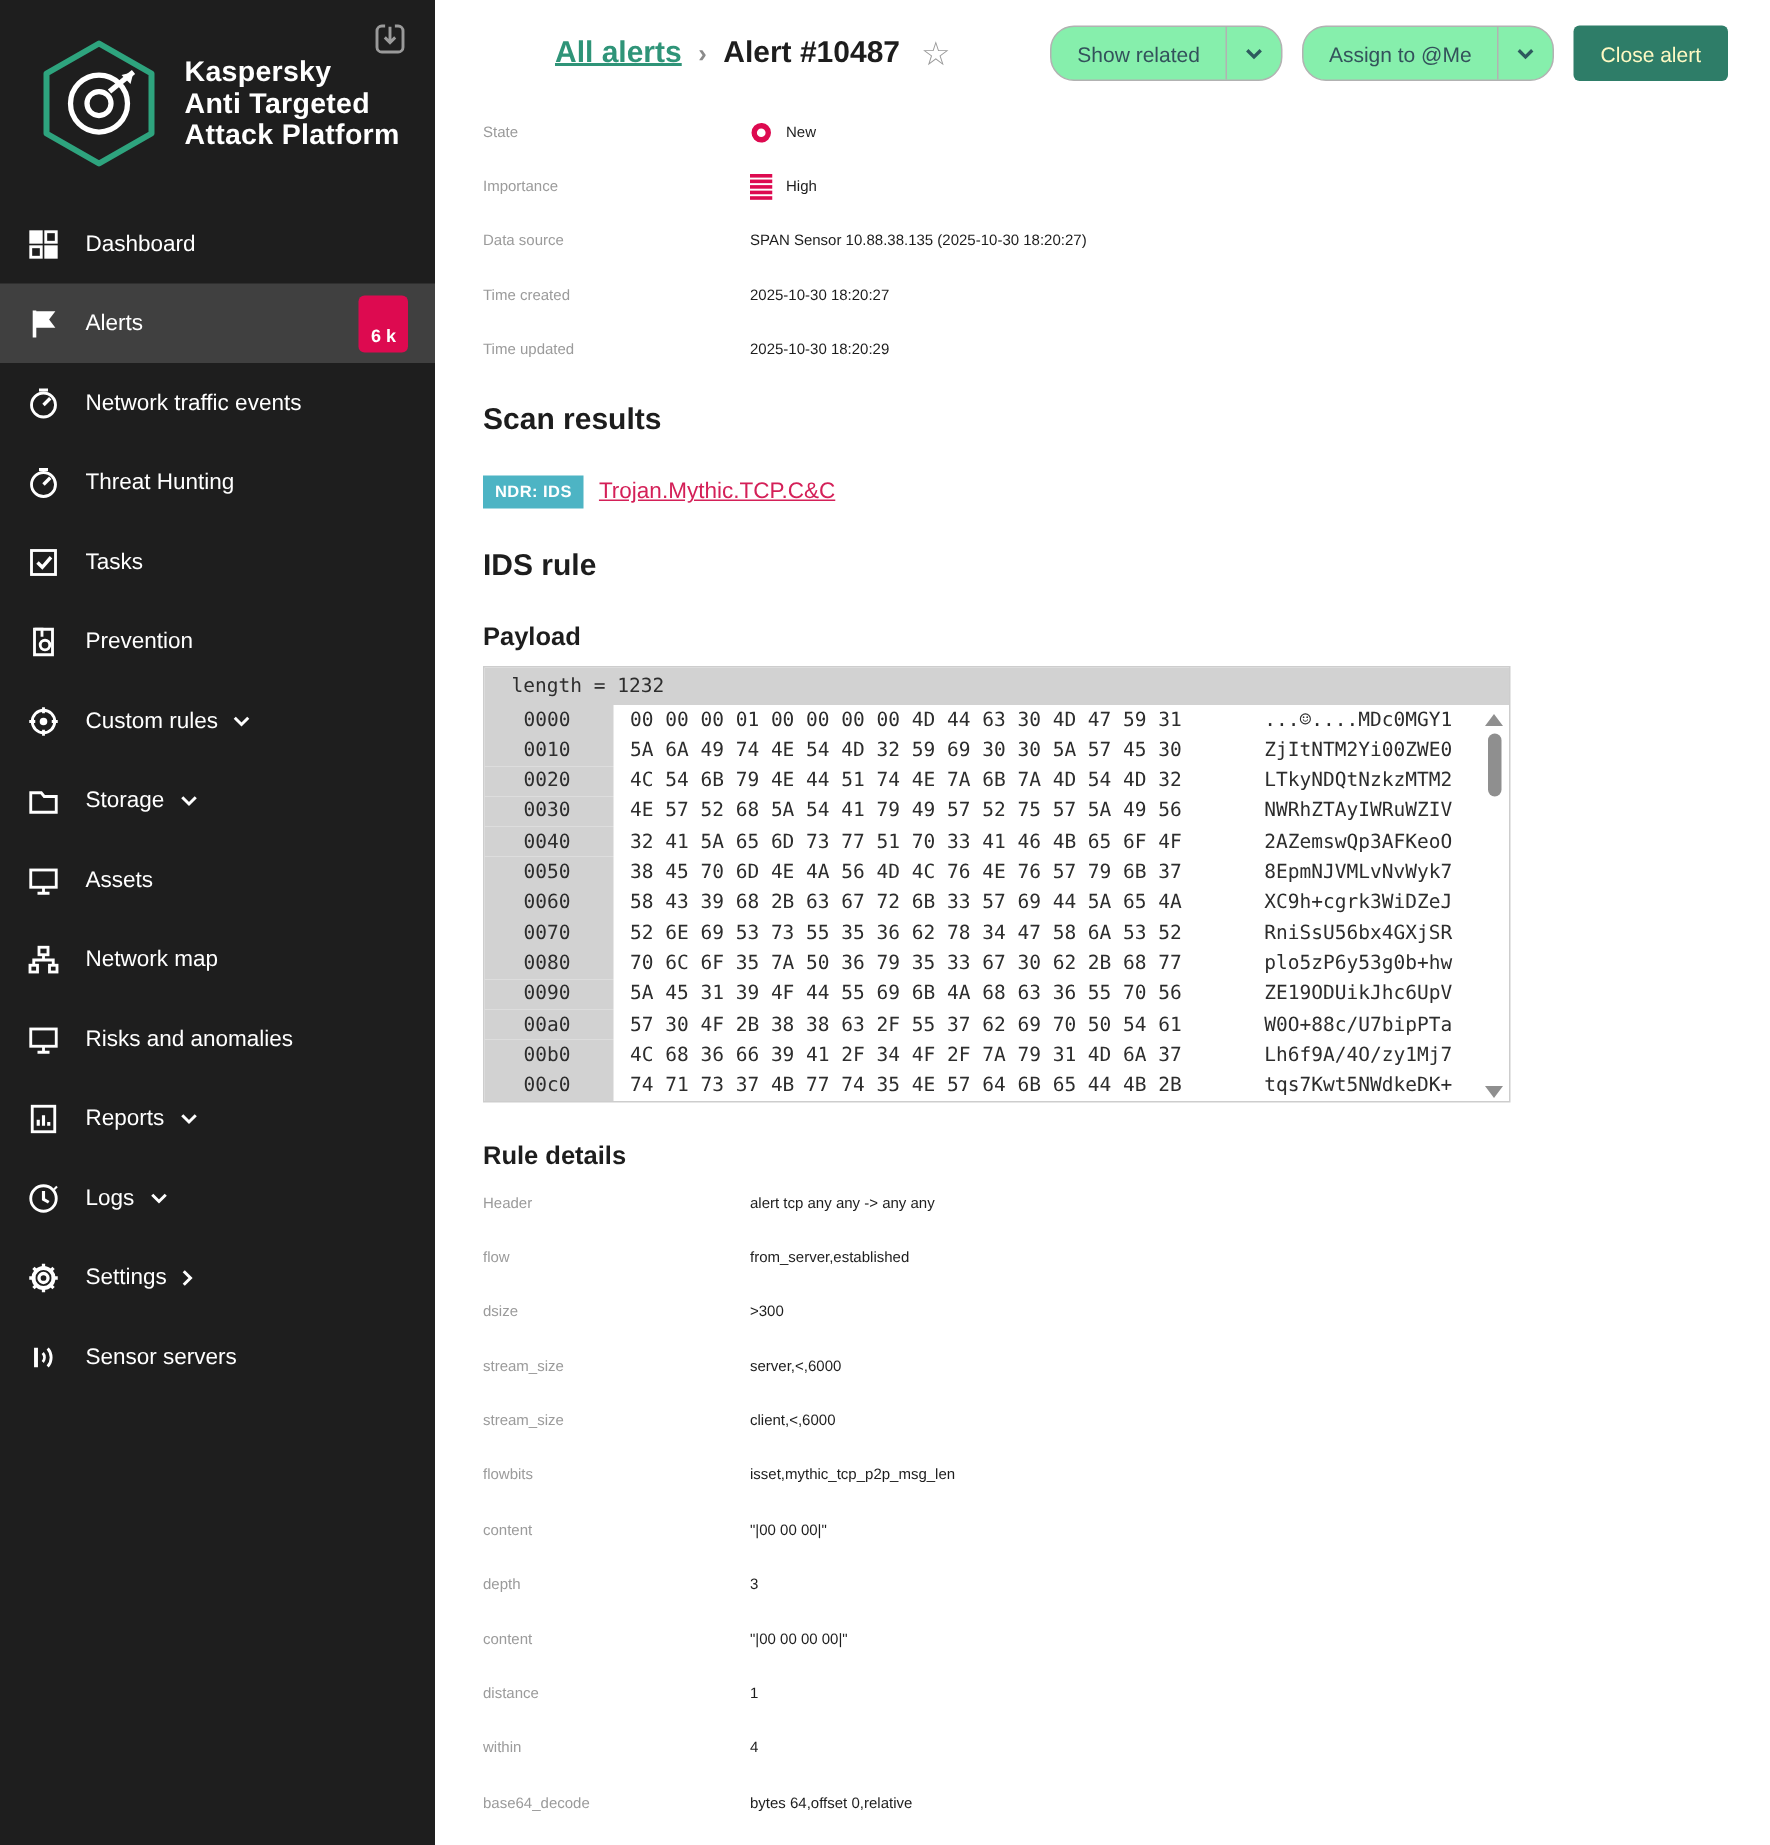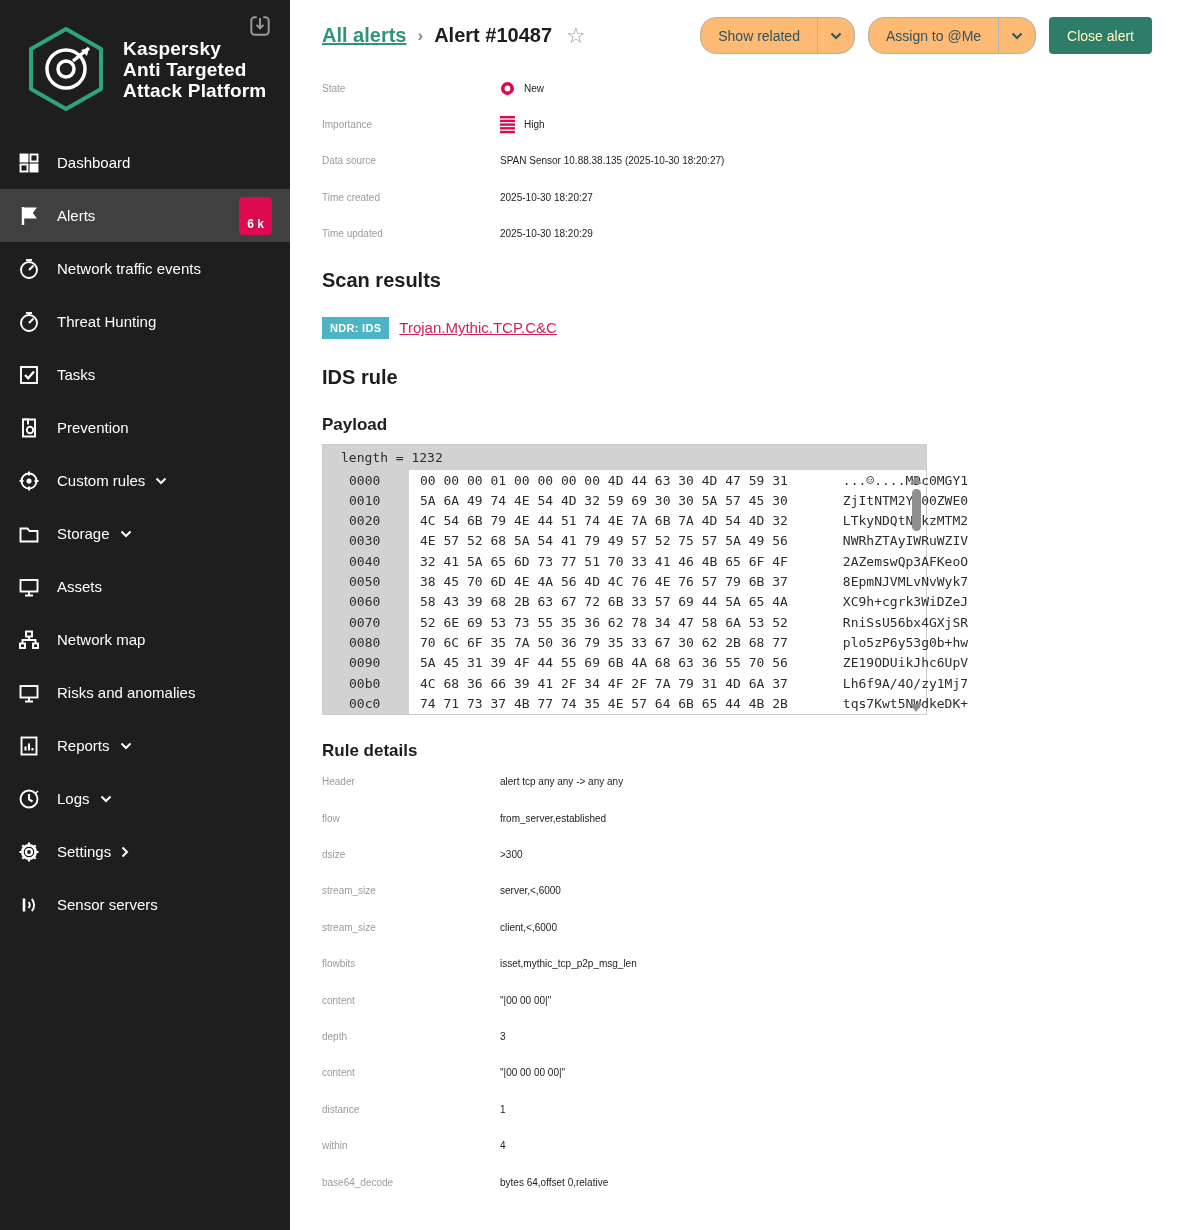--- a/index.html
+++ b/index.html
@@ -15,48 +15,48 @@
   .product-name { font-weight:bold; font-size:19px; line-height:21px; letter-spacing:.2px; }
   .nav { margin-top:12px; }
   .nav-item { display:flex; align-items:center; height:53px; padding:0 18px 0 16px; font-size:15px; cursor:pointer; }
   .nav-item.active { background:#404040; }
   .nav-icon { width:25px; height:24px; margin-right:16px; display:flex; align-items:center; justify-content:center; flex-shrink:0; line-height:0; }
   .nav-chevron { margin-left:10px; line-height:0; }
   .nav-badge { margin-left:auto; background:#dd0a50; color:#fff; border-radius:4px; padding:20px 8px 4px; font-size:12px; font-weight:bold; }
 
   
   .main { flex:1; padding-left:32px; }
-  .top-row { display:flex; padding:17px 28px 0 0; }
+  .top-row { display:flex; padding:17px 28px 0 0;margin-left:48px; }
   .breadcrumb { display:flex; align-items:center; }
   .crumb-link { color:#2f9478; font-weight:bold; font-size:20px; text-decoration:underline; cursor:pointer; }
   .crumb-sep { color:#8a8a8a; font-size:17px; font-weight:bold; margin:0 11px; }
   .crumb-title { color:#1d1d1d; font-weight:bold; font-size:20px; }
   .star { color:#9a9a9a; font-size:22px; margin-left:14px; cursor:pointer; line-height:1; }
   .actions { margin-left:auto; display:flex; gap:13px; }
-  .split-btn { display:flex; align-items:stretch; height:37px; background:#fdba74; border:1px solid #b2b2b2; border-radius:16px; color:#33525b; font-size:14px; cursor:pointer; }
+  .split-btn { display:flex; align-items:stretch; height:37px; background:#86efac; border:1px solid #b2b2b2; border-radius:16px; color:#33525b; font-size:14px; cursor:pointer; }
   .split-main { padding:0 17px; display:flex; align-items:center; }
   .split-arrow { width:37px; border-left:1px solid #b2b2b2; display:flex; align-items:center; justify-content:center; }
   .btn-primary { height:37px; background:#2e7d68; color:#fef9c3; border:none; border-radius:4px; padding:0 18px; font-size:14px; display:flex; align-items:center; cursor:pointer; font-family:inherit; }
 
   
   .kv-block { margin-top:16px; }
   .kv-row { display:flex; align-items:center; height:36.4px; font-size:10px; }
   .kv-label { width:178px; color:#9b9b9b; flex-shrink:0; }
   .kv-icon { margin-right:9px; line-height:0; }
   .kv-value { color:#1d1d1d; }
 
   h2.section { font-size:20px; font-weight:bold; margin-top:17px; color:#1d1d1d; }
   h3.subsection { font-size:17px; font-weight:bold; margin-top:26px; color:#1d1d1d; }
 
   .scan-row { display:flex; align-items:center; margin-top:25px; }
   .scan-badge { background:#4db4c4; color:#fff; font-size:11px; font-weight:bold; padding:5px 8px; letter-spacing:.3px; }
   .threat-link { color:#d42058; font-size:15px; text-decoration:underline; margin-left:10px; cursor:pointer; }
 
   
-  .hex-panel { width:605px; margin-top:9px; border:1px solid #cdcdcd; font-family:"DejaVu Sans Mono", monospace; font-size:13px; color:#2d2d2d; }
+  .hex-panel { width:685px; margin-top:9px; border:1px solid #cdcdcd; font-family:"DejaVu Sans Mono", monospace; font-size:13px; color:#2d2d2d; }
   .hex-header { background:#d2d2d2; padding:5px 0 5px 18px; }
   .hex-body { position:relative; }
   .hex-row { display:flex; height:20.3px; align-items:center; }
   .hex-offset { width:86px; align-self:stretch; background:#d2d2d2; display:flex; align-items:center; padding-left:26px; flex-shrink:0; }
   .hex-bytes { padding-left:11px; white-space:pre; }
   .hex-ascii { padding-left:55px; white-space:pre; }
   .hex-scroll { position:absolute; top:6px; right:3px; bottom:2px; width:14px; display:flex; flex-direction:column; align-items:center; cursor:pointer; }
   .scroll-up { width:0; height:0; border-left:6px solid transparent; border-right:6px solid transparent; border-bottom:8px solid #8f8f8f; }
   .scroll-down { width:0; height:0; border-left:6px solid transparent; border-right:6px solid transparent; border-top:8px solid #8f8f8f; margin-top:auto; }
   .scroll-thumb { width:9px; height:42px; background:#8f8f8f; border-radius:5px; margin-top:5px; }
@@ -424,20 +424,25 @@
               <span class="hex-bytes">70 6C 6F 35 7A 50 36 79 35 33 67 30 62 2B 68 77</span>
               <span class="hex-ascii">plo5zP6y53g0b+hw</span>
             </div>
 
             <div class="hex-row">
               <span class="hex-offset">0090</span>
               <span class="hex-bytes">5A 45 31 39 4F 44 55 69 6B 4A 68 63 36 55 70 56</span>
               <span class="hex-ascii">ZE19ODUikJhc6UpV</span>
             </div>
 
+            <div class="hex-row">
+              <span class="hex-offset">00a0</span>
+              <span class="hex-bytes">57 30 4F 2B 38 38 63 2F 55 37 62 69 70 50 54 61</span>
+              <span class="hex-ascii">W0O+88c/U7bipPTa</span>
+            </div>
 
             <div class="hex-row">
               <span class="hex-offset">00b0</span>
               <span class="hex-bytes">4C 68 36 66 39 41 2F 34 4F 2F 7A 79 31 4D 6A 37</span>
               <span class="hex-ascii">Lh6f9A/4O/zy1Mj7</span>
             </div>
 
             <div class="hex-row">
               <span class="hex-offset">00c0</span>
               <span class="hex-bytes">74 71 73 37 4B 77 74 35 4E 57 64 6B 65 44 4B 2B</span>

